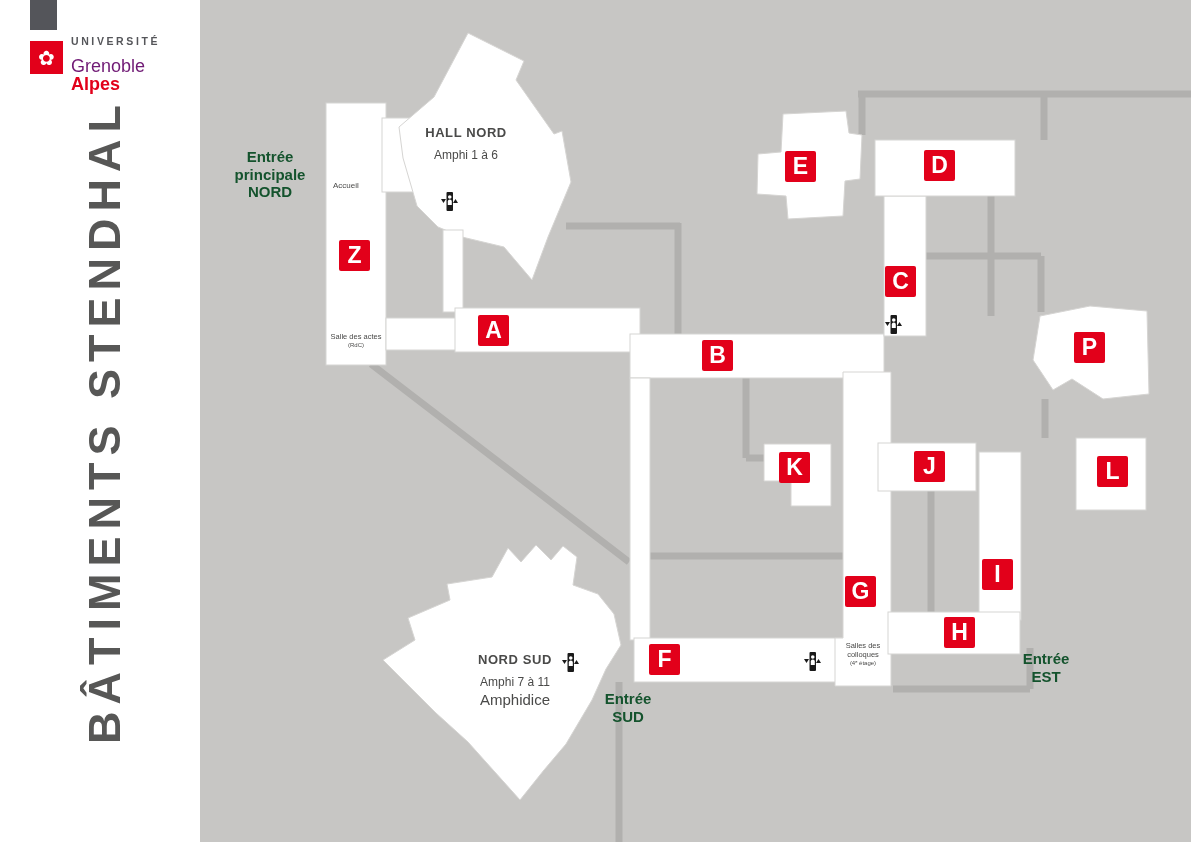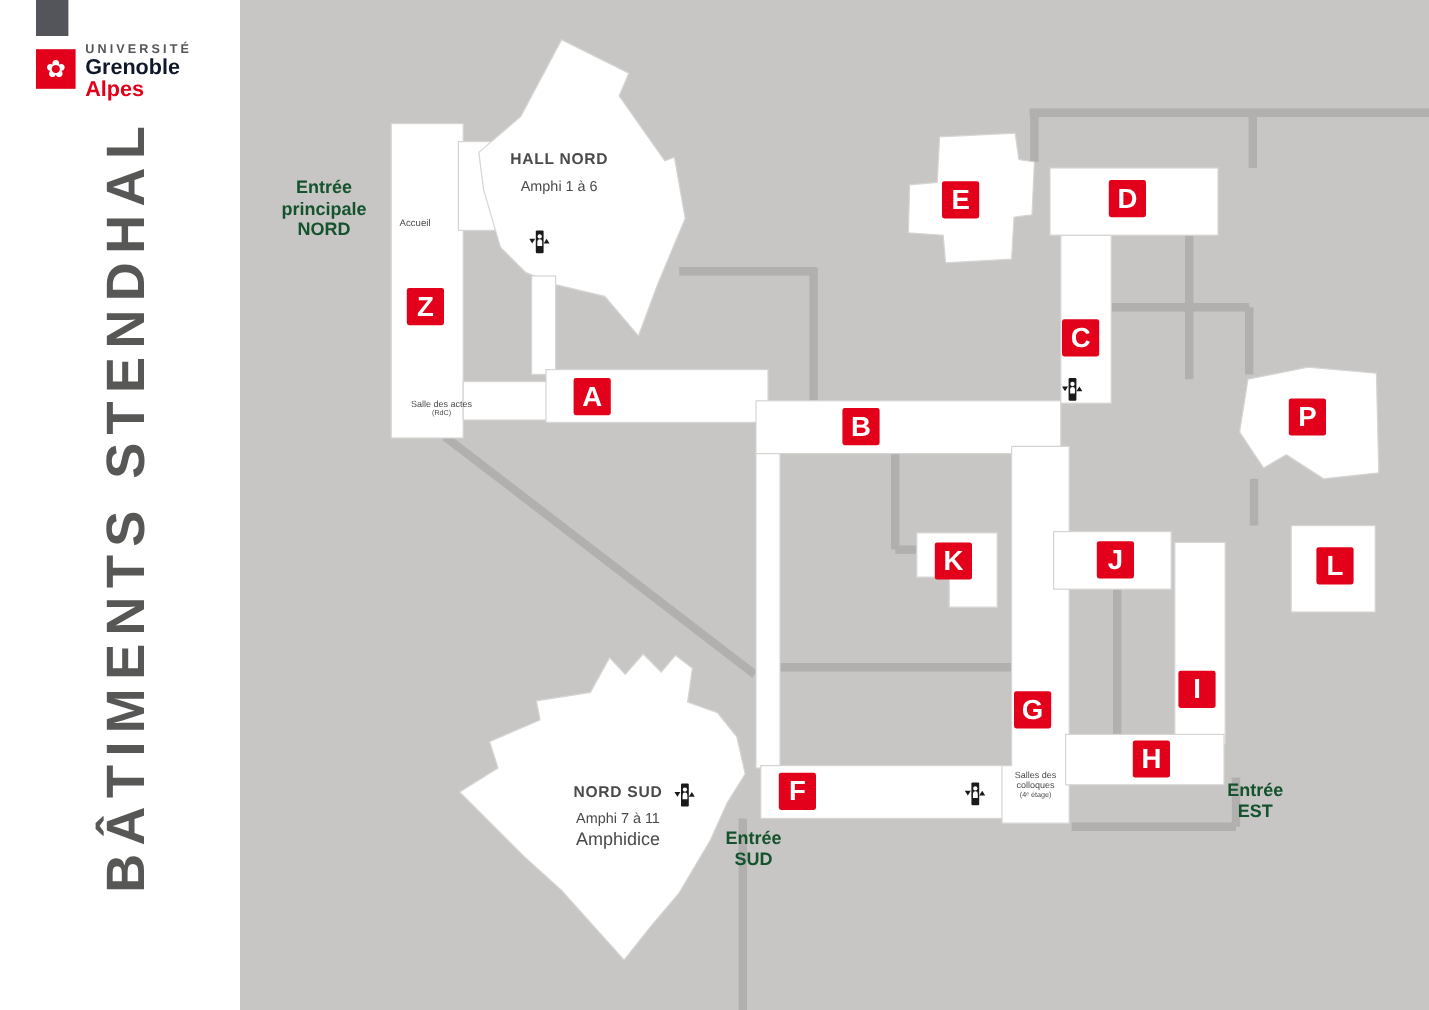--- a/index.html
+++ b/index.html
@@ -11,21 +11,21 @@
   }
   
   .brand-tab { position:absolute; left:30px; top:0; width:27px; height:30px; background:#54555a; }
   .logo-mark {
     position:absolute; left:30px; top:41px; width:33px; height:33px;
     background:#e2001a; color:#fff; display:flex; align-items:center; justify-content:center;
     font-size:20px; line-height:1;
   }
   .logo-text { position:absolute; left:71px; top:35px; }
   .logo-uni { font-size:10.5px; letter-spacing:2.6px; color:#55565a; font-weight:bold; }
-  .logo-brand { font-size:18px; font-weight:bold; color:#0f172a; line-height:1.02; margin-top:0; }
+  .logo-brand { font-size:18px; font-weight:normal; color:#701a75; line-height:1.02; margin-top:10px; }
   .logo-brand2 { font-size:18px; font-weight:bold; color:#e2001a; line-height:1.02; }
   .vtitle {
     position:absolute; left:40px; top:0; width:130px; height:842px;
     display:flex; align-items:center; justify-content:center;
   }
   .vtitle span {
     transform:rotate(-90deg); white-space:nowrap;
     font-size:45px; font-weight:bold; letter-spacing:7px; color:#575756;
   }
   
@@ -146,21 +146,21 @@
 <div class="entrance" style="left:595px;top:690px;width:66px">
   <div>Entrée</div>
   <div>SUD</div>
 </div>
 <div class="entrance" style="left:1012px;top:650px;width:68px">
   <div>Entrée</div>
   <div>EST</div>
 </div>
 
 <div class="accueil" style="left:333px;top:181px;width:48px">Accueil</div>
-<div class="room-label" style="left:340px;top:332px;width:56px">
+<div class="room-label" style="left:328px;top:332px;width:56px">
   <div class="room-name">Salle des actes</div>
   <div class="room-floor">(RdC)</div>
 </div>
 <div class="room-label" style="left:835px;top:641px;width:56px">
   <div class="room-name">Salles des colloques</div>
   <div class="room-floor">(4ᵉ étage)</div>
 </div>
 
 <span class="lift" style="left:441px;top:191px">
   <svg width="17" height="21" viewBox="0 0 17 21">

